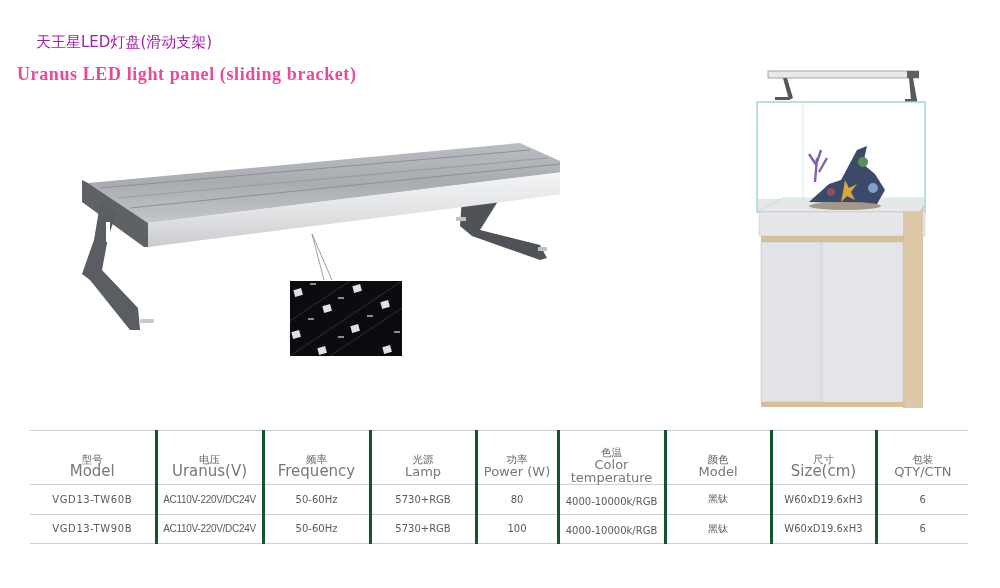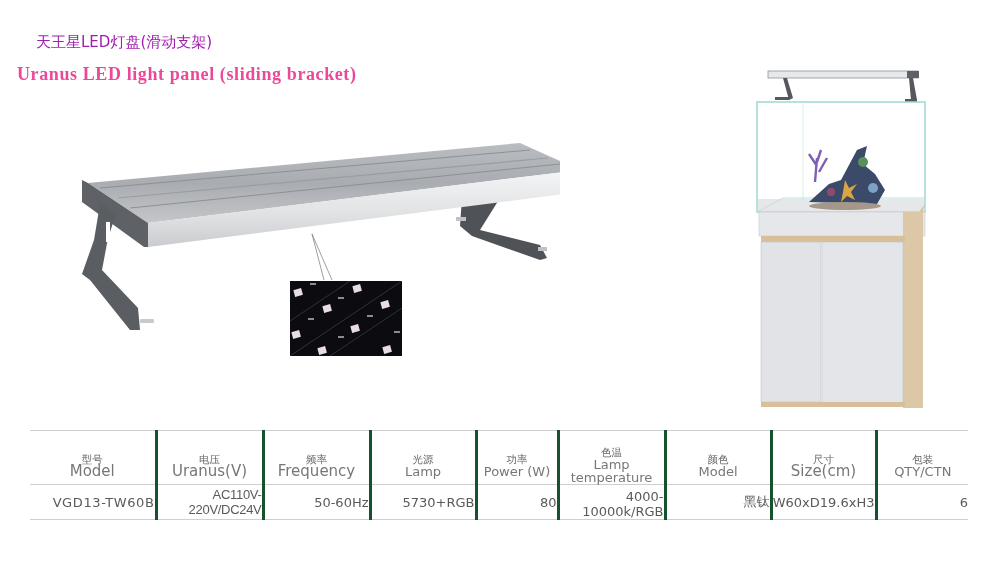--- a/index.html
+++ b/index.html
@@ -36,21 +36,21 @@
     position: absolute; left: 30px; top: 430px; width: 938px;
     border-collapse: collapse; table-layout: fixed;
   }
   .spec-table th, .spec-table td {
     border-top: 1px solid #cfcfcf; border-bottom: 1px solid #cfcfcf;
     border-left: 3px solid #14532d;
     text-align: center; vertical-align: middle; color: #5a5a5a; font-weight: normal;
   }
   .spec-table th:first-child, .spec-table td:first-child { border-left: none; }
   .spec-table th { height: 29px; padding-top: 15px; }
-  .spec-table td { height: 29.5px; font-size: 13px; text-align: right; }
+  .spec-table td { height: 29.5px; font-size: 10px; }
   .th-cn { display: block; font-size: 10.5px; line-height: 12px; color: #666; }
   .th-en { display: block; font-size: 15px; line-height: 13px; color: #777; }
   .th-en.small { font-size: 13px; }
   .td-model { font-size: 12.5px; letter-spacing: 0.6px; }
   .td-volt { font-family: "Liberation Sans Narrow", "Liberation Sans", sans-serif; font-size: 11.5px; letter-spacing: -0.3px; }
   .td-temp { font-size: 11.5px; padding-top: 4px; }
 </style>
 </head>
 <body>
 
@@ -188,21 +188,21 @@
       <th>
           <span class="th-cn">光源</span>
           <span class="th-en small">Lamp</span>
         </th>
       <th>
           <span class="th-cn">功率</span>
           <span class="th-en small">Power (W)</span>
         </th>
       <th>
           <span class="th-cn">色温</span>
-          <span class="th-en small">Lamp temperature</span>
+          <span class="th-en small">Color temperature</span>
         </th>
       <th>
           <span class="th-cn">颜色</span>
           <span class="th-en small">Model</span>
         </th>
       <th>
           <span class="th-cn">尺寸</span>
           <span class="th-en">Size(cm)</span>
         </th>
       <th>
@@ -216,14 +216,25 @@
       <td class="td-model">VGD13-TW60B</td>
       <td class="td-volt">AC110V-220V/DC24V</td>
       <td>50-60Hz</td>
       <td>5730+RGB</td>
       <td>80</td>
       <td class="td-temp">4000-10000k/RGB</td>
       <td>黑钛</td>
       <td>W60xD19.6xH3</td>
       <td>6</td>
     </tr>
+    <tr>
+      <td class="td-model">VGD13-TW90B</td>
+      <td class="td-volt">AC110V-220V/DC24V</td>
+      <td>50-60Hz</td>
+      <td>5730+RGB</td>
+      <td>100</td>
+      <td class="td-temp">4000-10000k/RGB</td>
+      <td>黑钛</td>
+      <td>W60xD19.6xH3</td>
+      <td>6</td>
+    </tr>
   </tbody>
 </table>
 
 </body></html>

